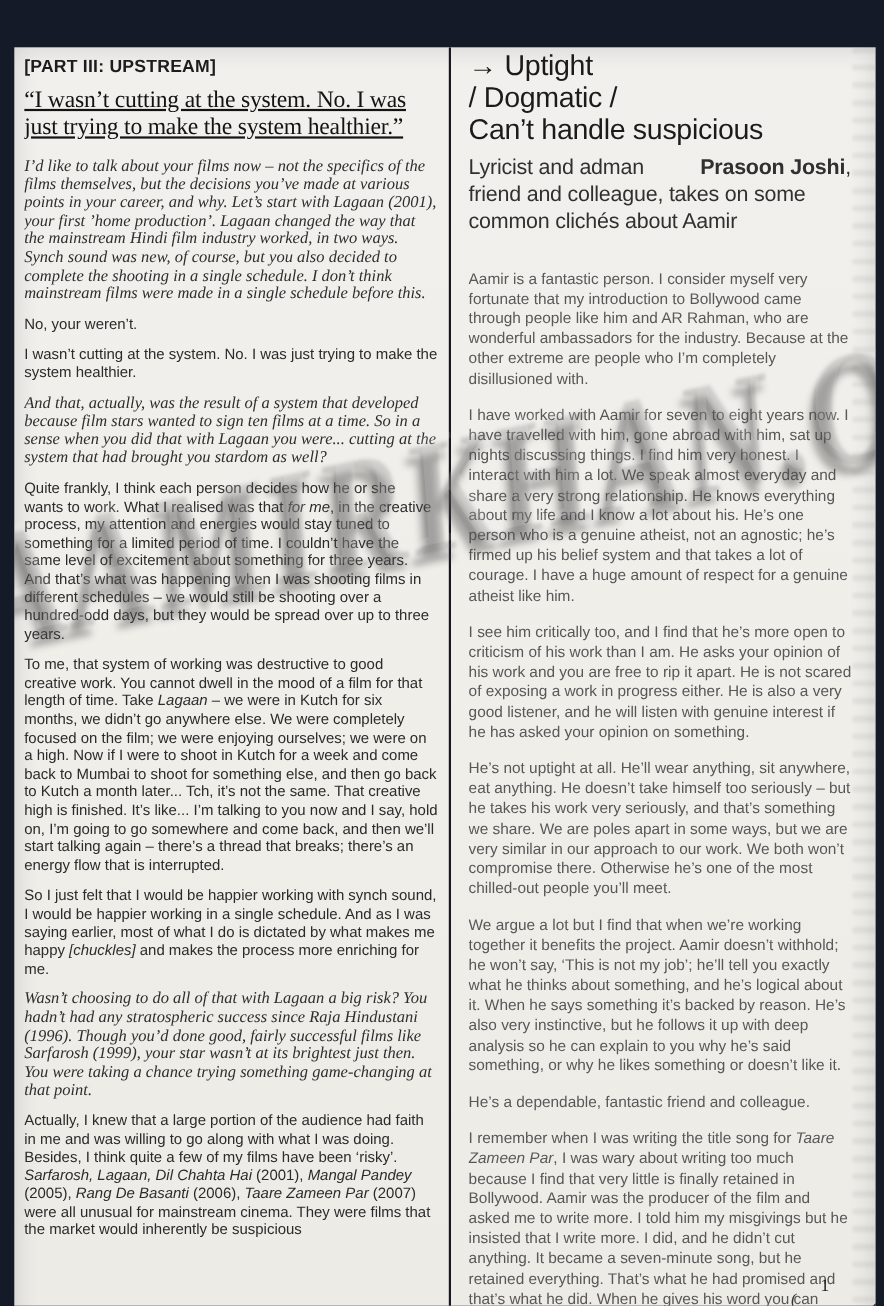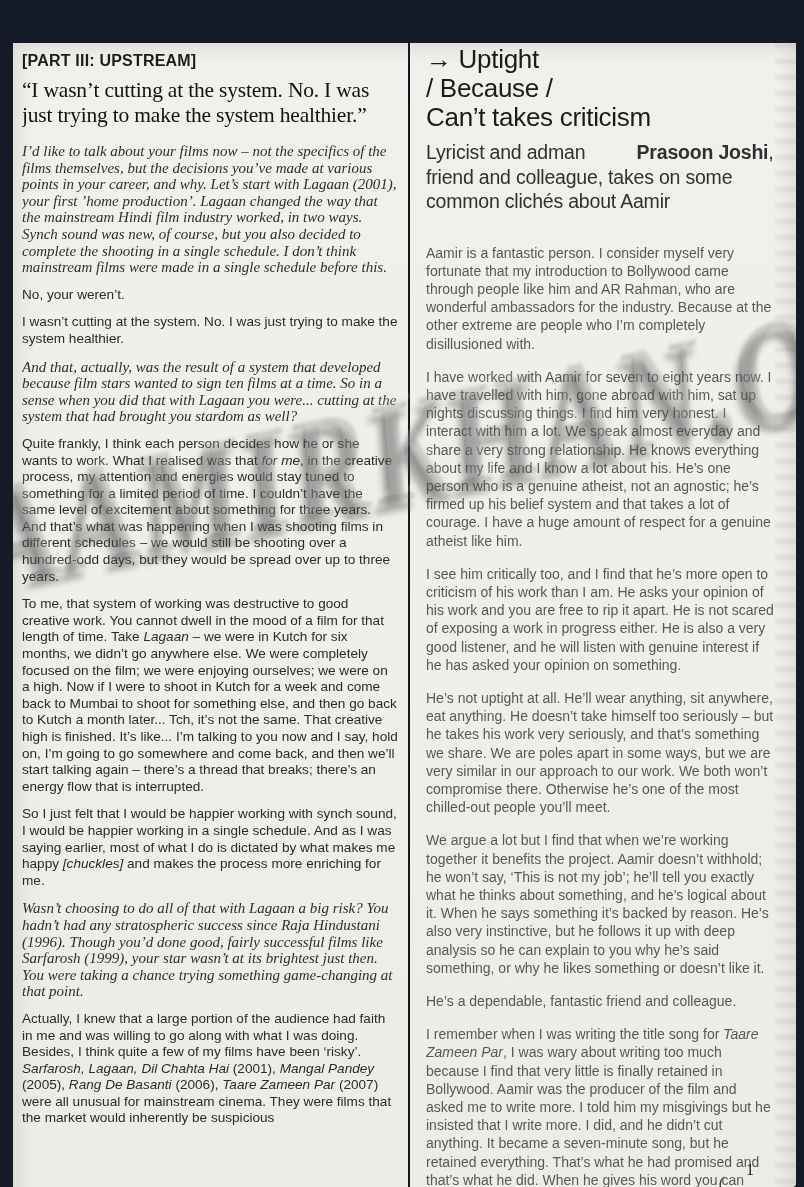--- a/index.html
+++ b/index.html
@@ -28,21 +28,21 @@
   .col-left{
     position:absolute;left:9px;top:8px;width:376px;height:1152px;
     overflow:hidden;
   }
   .part-header{
     font:700 16px/20px "Liberation Sans",sans-serif;
     color:#1c1c1c;letter-spacing:.2px;
   }
   .pull-quote{
     font:400 21.5px/24.5px "Liberation Serif",serif;
-    color:#131313;margin:7px 0 16px 0;letter-spacing:-.2px;
+    color:#131313;margin:7px 0 16px 0;letter-spacing:-.2px;text-decoration:underline;
   }
   .para{margin:0 0 11px 0;}
   .para.question{
     font:italic 400 15px/16.6px "Liberation Serif",serif;
     color:#2e2e2e;
   }
   .para.answer{
     font:400 13.6px/16.6px "Liberation Sans",sans-serif;
     color:#2b2b2b;
   }
@@ -118,22 +118,22 @@
           <p class="para question"><span>Wasn’t choosing to do all of that with Lagaan a big risk? You hadn’t had any stratospheric success since Raja Hindustani (1996). Though you’d done good, fairly successful films like Sarfarosh (1999), your star wasn’t at its brightest just then. You were taking a chance trying something game-changing at that point.</span></p>
           <p class="para answer"><span>Actually, I knew that a large portion of the audience had faith in me and was willing to go along with what I was doing. Besides, I think quite a few of my films have been ‘risky’. </span><span class="it">Sarfarosh, Lagaan, Dil Chahta Hai</span><span> (2001), </span><span class="it">Mangal Pandey</span><span> (2005), </span><span class="it">Rang De Basanti</span><span> (2006), </span><span class="it">Taare Zameen Par</span><span> (2007) were all unusual for mainstream cinema. They were films that the market would inherently be suspicious</span></p>
         </div>
     </div>
 
     <div class="divider"></div>
 
     <div class="col-right">
       <div class="headline">
           <div class="headline-line">→ Uptight</div>
-          <div class="headline-line">/ Because /</div>
-          <div class="headline-line">Can’t takes criticism</div>
+          <div class="headline-line">/ Dogmatic /</div>
+          <div class="headline-line">Can’t handle suspicious</div>
         </div>
       <div class="standfirst"><span>Lyricist and adman </span><span class="bd">Prasoon Joshi</span><span>, friend and colleague, takes on some common clichés about Aamir</span></div>
       <div>
           <p class="rpara"><span>Aamir is a fantastic person. I consider myself very fortunate that my introduction to Bollywood came through people like him and AR Rahman, who are wonderful ambassadors for the industry. Because at the other extreme are people who I’m completely disillusioned with.</span></p>
           <p class="rpara"><span>I have worked with Aamir for seven to eight years now. I have travelled with him, gone abroad with him, sat up nights discussing things. I find him very honest. I interact with him a lot. We speak almost everyday and share a very strong relationship. He knows everything about my life and I know a lot about his. He’s one person who is a genuine atheist, not an agnostic; he’s firmed up his belief system and that takes a lot of courage. I have a huge amount of respect for a genuine atheist like him.</span></p>
           <p class="rpara"><span>I see him critically too, and I find that he’s more open to criticism of his work than I am. He asks your opinion of his work and you are free to rip it apart. He is not scared of exposing a work in progress either. He is also a very good listener, and he will listen with genuine interest if he has asked your opinion on something.</span></p>
           <p class="rpara"><span>He’s not uptight at all. He’ll wear anything, sit anywhere, eat anything. He doesn’t take himself too seriously – but he takes his work very seriously, and that’s something we share. We are poles apart in some ways, but we are very similar in our approach to our work. We both won’t compromise there. Otherwise he’s one of the most chilled-out people you’ll meet.</span></p>
           <p class="rpara"><span>We argue a lot but I find that when we’re working together it benefits the project. Aamir doesn’t withhold; he won’t say, ‘This is not my job’; he’ll tell you exactly what he thinks about something, and he’s logical about it. When he says something it’s backed by reason. He’s also very instinctive, but he follows it up with deep analysis so he can explain to you why he’s said something, or why he likes something or doesn’t like it.</span></p>
           <p class="rpara"><span>He’s a dependable, fantastic friend and colleague.</span></p>
           <p class="rpara"><span>I remember when I was writing the title song for </span><span class="it">Taare Zameen Par</span><span>, I was wary about writing too much because I find that very little is finally retained in Bollywood. Aamir was the producer of the film and asked me to write more. I told him my misgivings but he insisted that I write more. I did, and he didn’t cut anything. It became a seven-minute song, but he retained everything. That’s what he had promised and that’s what he did. When he gives his word you can depend on it. I have a deep regard for him and I find that I learn from him every time I meet him.</span></p>

